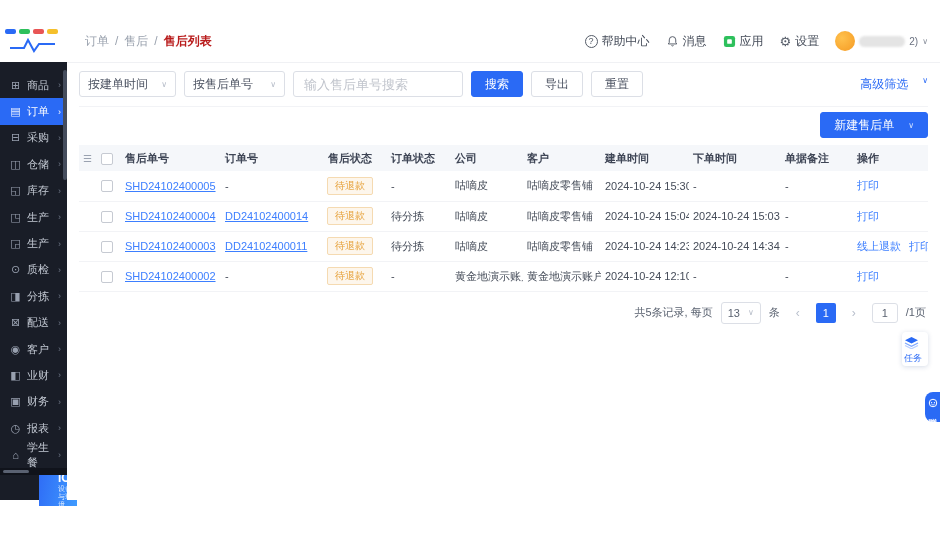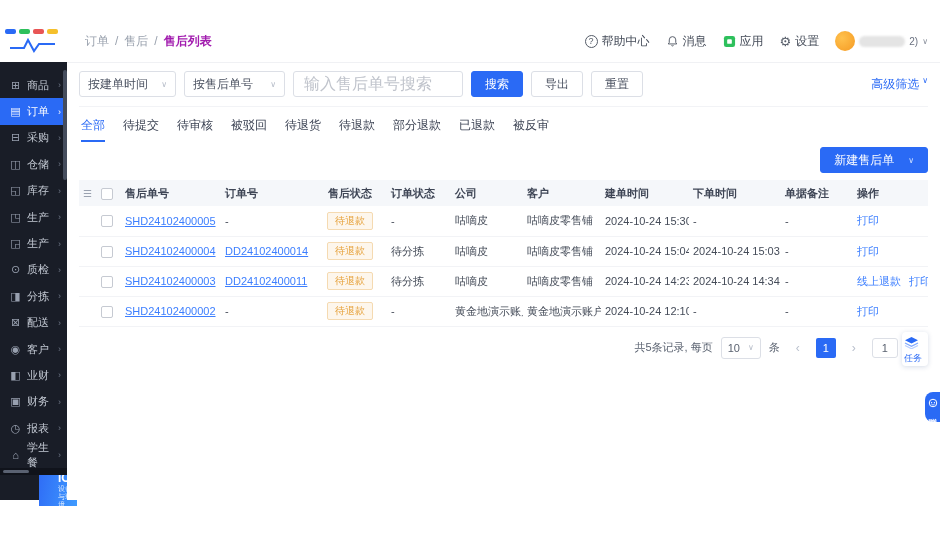--- a/index.html
+++ b/index.html
@@ -9,21 +9,21 @@
     background:#fff; color:#333;
     font-family:"Liberation Sans","DejaVu Sans",sans-serif;
   }
   
   .topbar { position:absolute; left:0; top:20px; width:940px; height:42px; display:flex; align-items:center; }
   .logo { width:67px; height:42px; position:relative; flex:none; }
   .logo-bars { position:absolute; left:5px; top:9px; display:flex; gap:3px; }
   .logo-bars i { width:11px; height:5px; border-radius:2px; display:block; }
   .logo-wave { position:absolute; left:8px; top:16px; }
   .breadcrumb { margin-left:18px; font-size:12px; color:#9aa2ae; display:flex; gap:6px; align-items:center; }
-  .breadcrumb .cur { color:#a21caf; font-weight:bold; }
+  .breadcrumb .cur { color:#b91c1c; font-weight:bold; }
   .topbar-right { margin-left:auto; margin-right:12px; display:flex; align-items:center; gap:16px; font-size:12px; color:#454c59; }
   .tb-item { display:flex; align-items:center; gap:4px; cursor:pointer; }
   .avatar { width:20px; height:20px; border-radius:50%; background:radial-gradient(circle at 35% 35%, #ffc14d, #f59a23); flex:none; }
   .blurname { width:46px; height:11px; border-radius:6px; background:#e4e4e4; filter:blur(1.2px); }
   .chev { font-size:8px; color:#8a909c; }
   
   .sidebar { position:absolute; left:0; top:62px; width:67px; height:438px; background:#191d27; display:flex; flex-direction:column; }
   .side-items { flex:1; padding-top:10px; position:relative; }
   .side-item { height:26.4px; display:flex; align-items:center; padding:0 6px 0 9px; color:#c2c8d2; font-size:11px; gap:5px; cursor:pointer; }
   .side-item .ic { font-size:11px; width:13px; text-align:center; color:#98a0af; flex:none; }
@@ -41,25 +41,25 @@
   .iot svg { margin-left:auto; }
   
   .content { position:absolute; left:67px; top:62px; width:873px; height:438px; background:#fff; border-top:1px solid #f0f1f4; padding:8px 12px 0; }
   .filter-row { display:flex; align-items:center; gap:8px; padding-bottom:9px; border-bottom:1px solid #f2f3f6; font-size:12px; }
   .ctrl { height:26px; border:1px solid #dcdfe6; border-radius:3px; display:flex; align-items:center; padding:10px 8px; color:#4a5160; gap:6px; background:#fff; }
   .chev2 { color:#b6bcc8; font-size:8px; }
   .sel-time { width:97px; justify-content:space-between; }
   .date { width:214px; justify-content:space-between; }
   .sel-no { width:101px; justify-content:space-between; }
   .search-box { width:170px; padding:0 8px; }
-  input.si { border:none; outline:none; font-size:16px; color:#333; width:100%; font-family:inherit; background:transparent; }
+  input.si { border:none; outline:none; font-size:13px; color:#333; width:100%; font-family:inherit; background:transparent; }
   input.si::placeholder { color:#c0c4cc; }
   .btn { height:26px; padding:0 13px; border-radius:3px; border:1px solid #dcdfe6; background:#fff; font-size:12px; color:#4a5160; display:flex; align-items:center; cursor:pointer; font-family:inherit; }
   .btn-primary { background:#2a6af5; border-color:#2a6af5; color:#fff; }
-  .adv { margin-left:auto; color:#2a6af5; font-size:12px; display:flex; gap:3px; align-items:flex-start; cursor:pointer; }
+  .adv { margin-left:auto; color:#2a6af5; font-size:12px; display:flex; gap:14px; align-items:flex-start; cursor:pointer; }
   .adv .chev2 { color:#2a6af5; }
   .tabs { display:flex; gap:18px; font-size:12px; color:#3c4354; padding:10px 2px 0; }
   .tab { padding-bottom:6px; cursor:pointer; }
   .tab.active { color:#2a6af5; border-bottom:2px solid #2a6af5; }
   .newbtn-row { display:flex; justify-content:flex-end; padding:5px 0 7px; }
   .btn-new { gap:14px; }
   .btn-new .chev2 { color:#cfe0ff; }
   table.grid { width:100%; border-collapse:collapse; table-layout:fixed; font-size:11px; }
   .grid th { background:#f5f7fa; color:#3f4656; font-weight:bold; height:26px; text-align:left; padding:0 4px; white-space:nowrap; overflow:hidden; }
   .grid td { height:30px; border-bottom:1px solid #f2f3f6; padding:0 4px; color:#454c59; white-space:nowrap; overflow:hidden; }
@@ -235,31 +235,20 @@
     </div>
     <button class="btn btn-primary">搜索</button>
     <button class="btn">导出</button>
     <button class="btn">重置</button>
     <span class="adv">
       <span>高级筛选</span>
       <span class="chev2">∨</span>
     </span>
   </div>
 
-  <div class="tabs">
-    <span class="tab active">全部</span>
-    <span class="tab">待提交</span>
-    <span class="tab">待审核</span>
-    <span class="tab">被驳回</span>
-    <span class="tab">待退货</span>
-    <span class="tab">待退款</span>
-    <span class="tab">部分退款</span>
-    <span class="tab">已退款</span>
-    <span class="tab">被反审</span>
-  </div>
 
   <div class="newbtn-row">
     <button class="btn btn-primary btn-new">
       <span>新建售后单</span>
       <span class="chev2">∨</span>
     </button>
   </div>
 
   <table class="grid">
     <colgroup>
@@ -348,21 +337,21 @@
         <td>-</td>
         <td>-</td>
         <td><a class="op">打印</a></td>
       </tr>
     </tbody>
   </table>
 
   <div class="pager">
     <span>共5条记录, 每页</span>
     <span class="psel">
-      <span>10</span>
+      <span>13</span>
       <span class="chev2">∨</span>
     </span>
     <span>条</span>
     <span class="pbtn">‹</span>
     <span class="pcur">1</span>
     <span class="pbtn">›</span>
     <span class="pjump">1</span>
     <span>/1页</span>
   </div>
 

